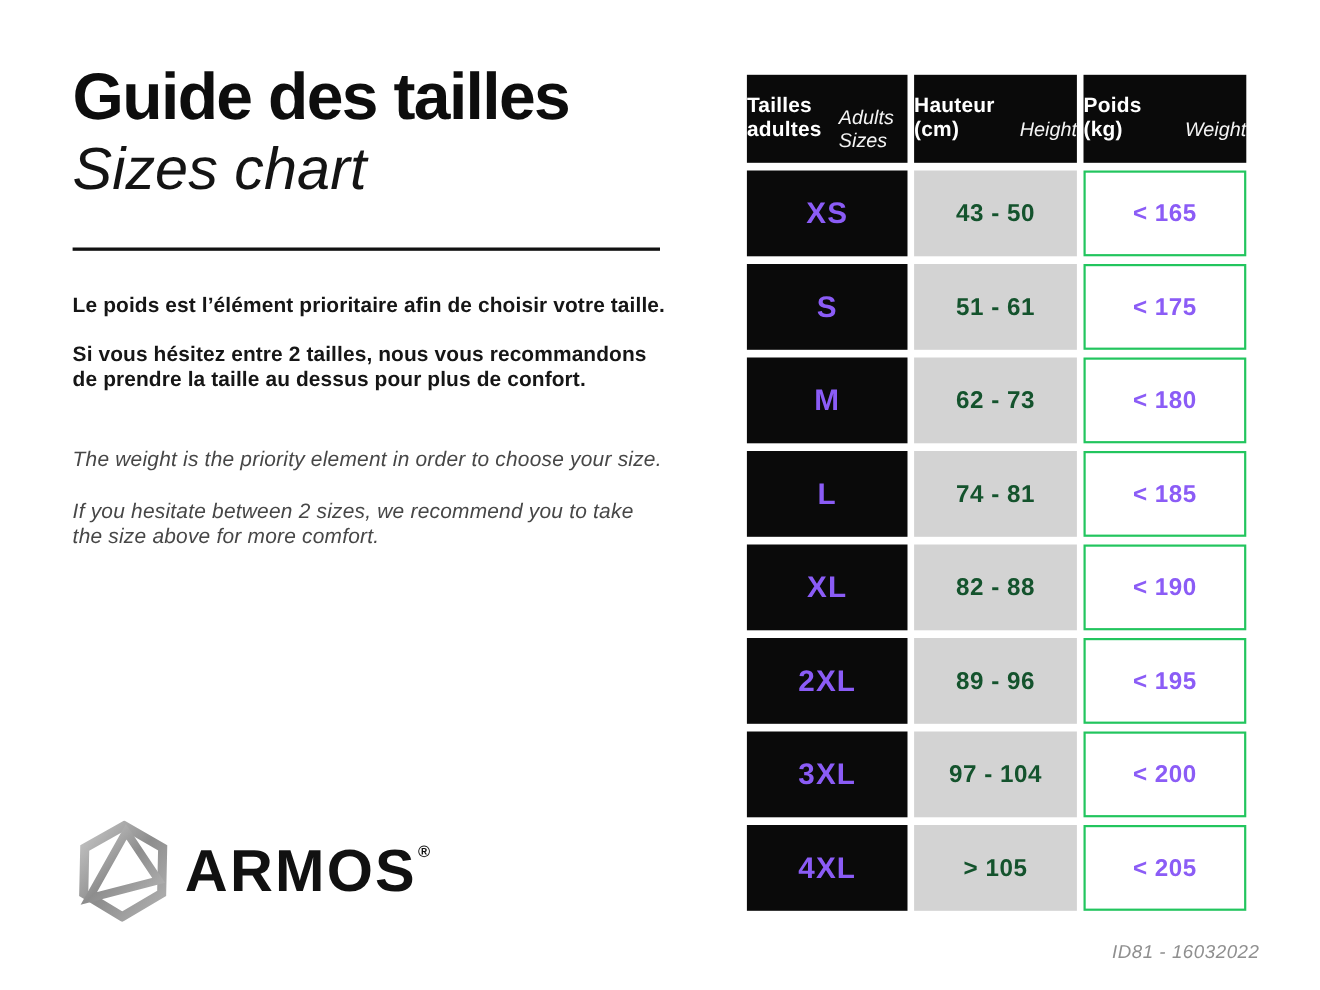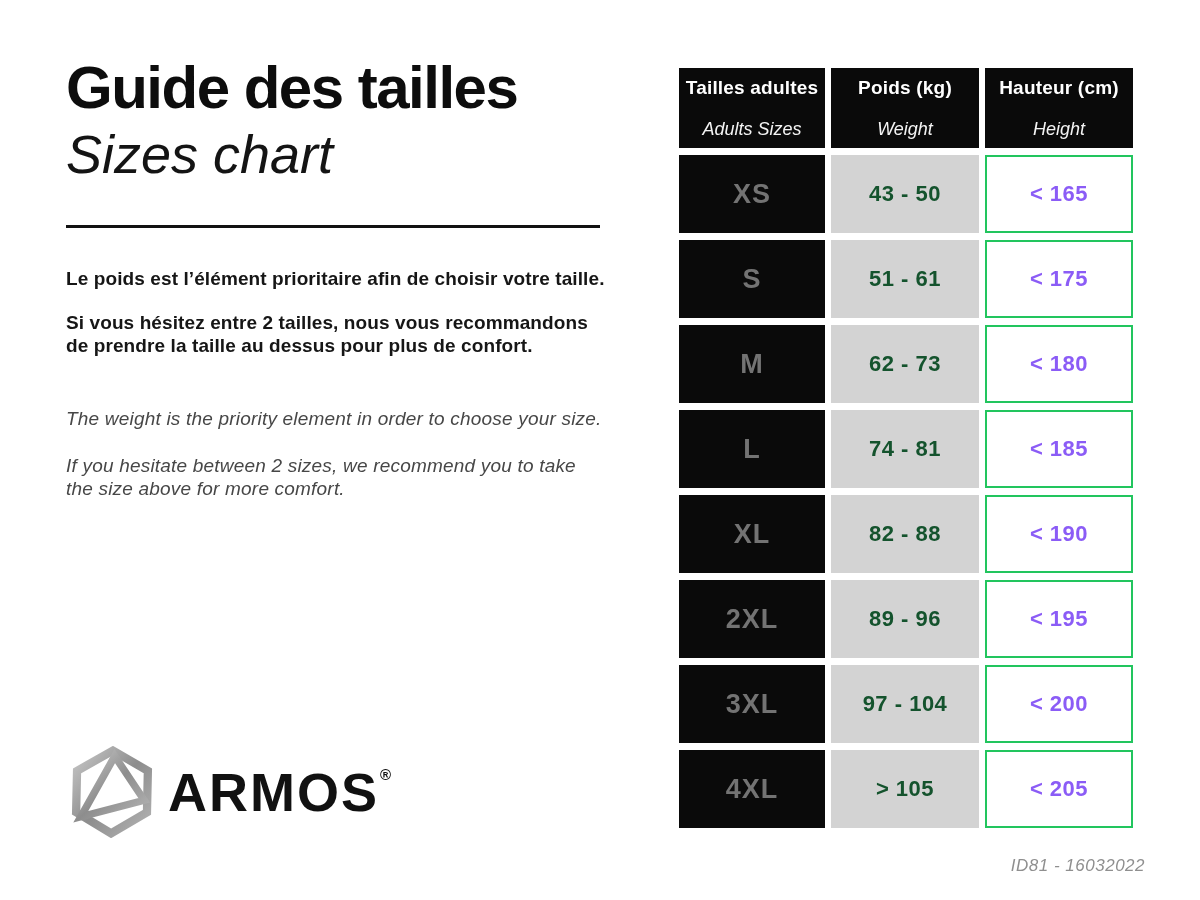--- a/index.html
+++ b/index.html
@@ -73,29 +73,29 @@
     grid-template-rows: 80px repeat(8, 78px);
     column-gap: 6px;
     row-gap: 7px;
   }
   .cell {
     display: flex;
     align-items: center;
     justify-content: center;
   }
   .cell.head {
-    flex-direction: column;
+    flex-direction: row;
     background: #0a0a0a;
     color: #ffffff;
   }
   .head-primary { font-size: 19px; font-weight: 700; letter-spacing: 0.2px; }
   .head-secondary { font-size: 18px; font-style: italic; font-weight: 300; margin-top: 20px; color: #f4f4f4; }
   .cell.size {
     background: #0a0a0a;
-    color: #737373;
+    color: #8b5cf6;
     font-size: 27px;
     font-weight: 800;
     letter-spacing: 1px;
   }
   .cell.weight {
     background: #d3d3d3;
     color: #14532d;
     font-size: 22px;
     font-weight: 600;
     letter-spacing: 0.5px;
@@ -173,26 +173,26 @@
     </div>
   </div>
 
   <div class="size-table">
 
     <div class="cell head">
       <span class="head-primary">Tailles adultes</span>
       <span class="head-secondary">Adults Sizes</span>
     </div>
     <div class="cell head">
+      <span class="head-primary">Hauteur (cm)</span>
+      <span class="head-secondary">Height</span>
+    </div>
+    <div class="cell head">
       <span class="head-primary">Poids (kg)</span>
       <span class="head-secondary">Weight</span>
-    </div>
-    <div class="cell head">
-      <span class="head-primary">Hauteur (cm)</span>
-      <span class="head-secondary">Height</span>
     </div>
 
     <div class="cell size">XS</div>
     <div class="cell weight">43 - 50</div>
     <div class="cell height">&lt; 165</div>
 
     <div class="cell size">S</div>
     <div class="cell weight">51 - 61</div>
     <div class="cell height">&lt; 175</div>
 

